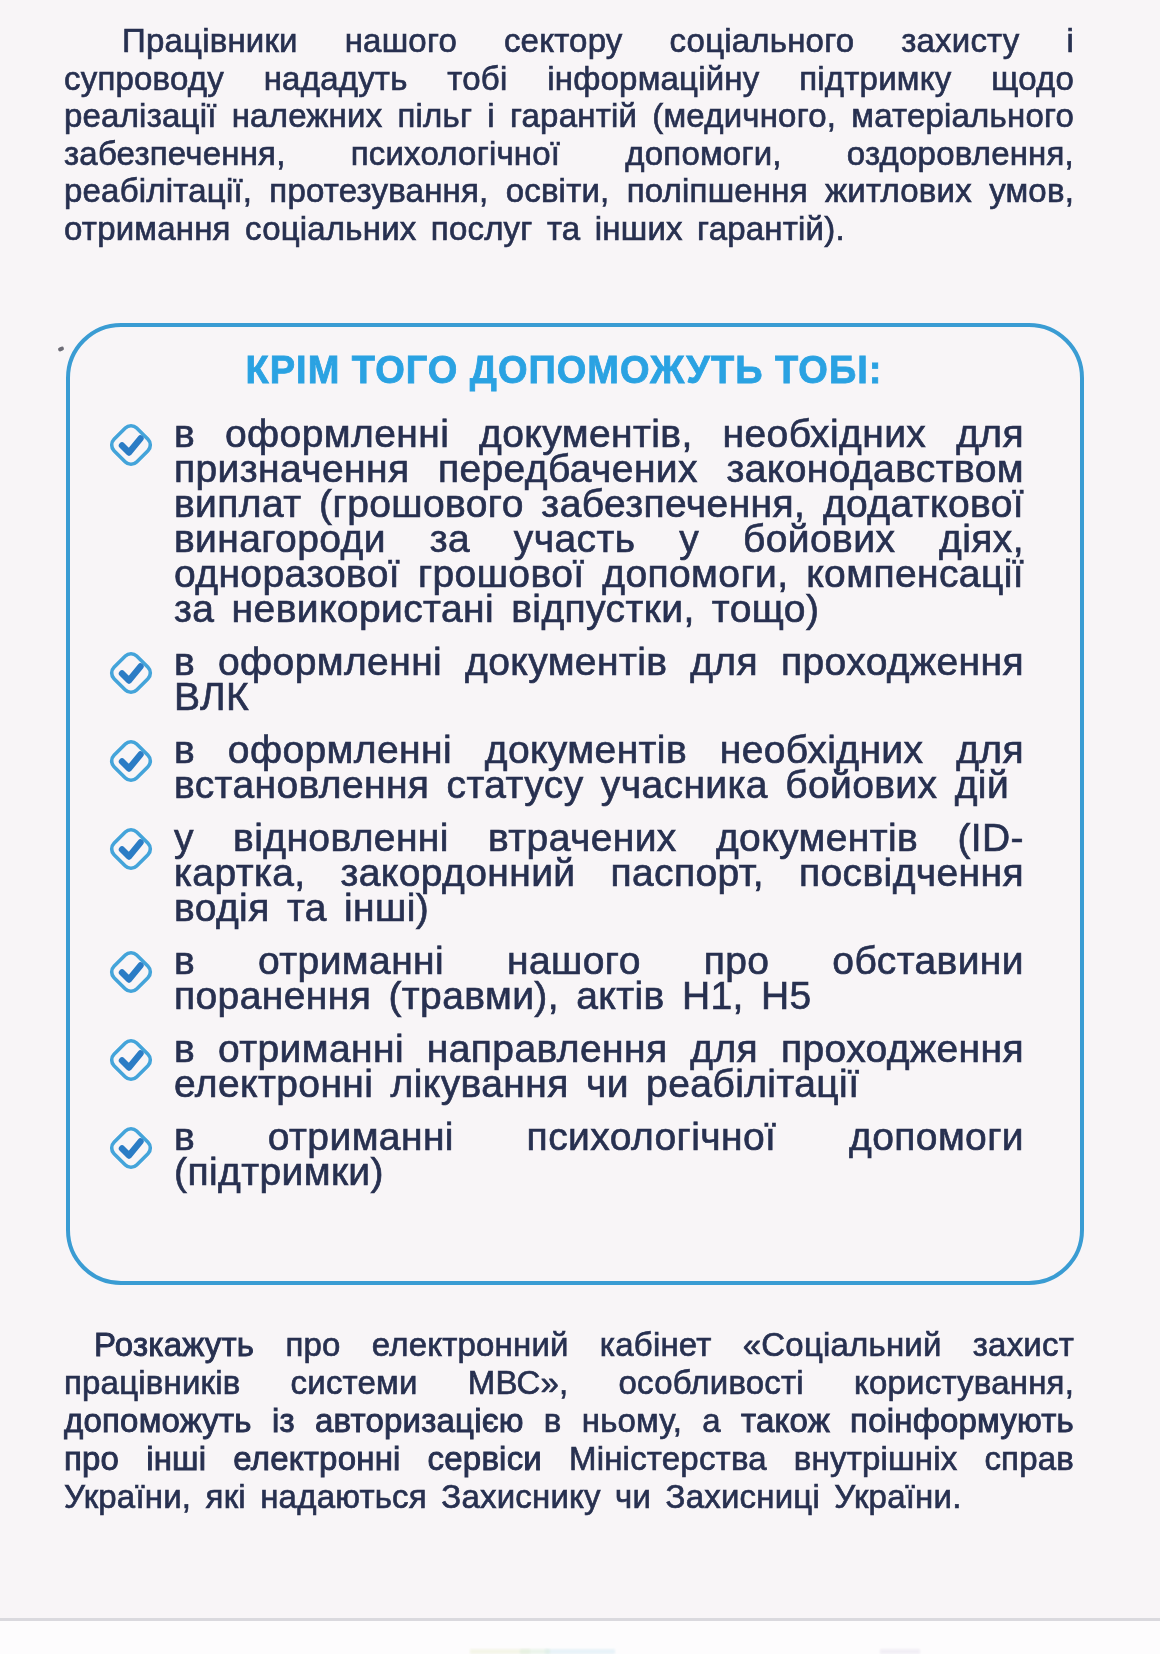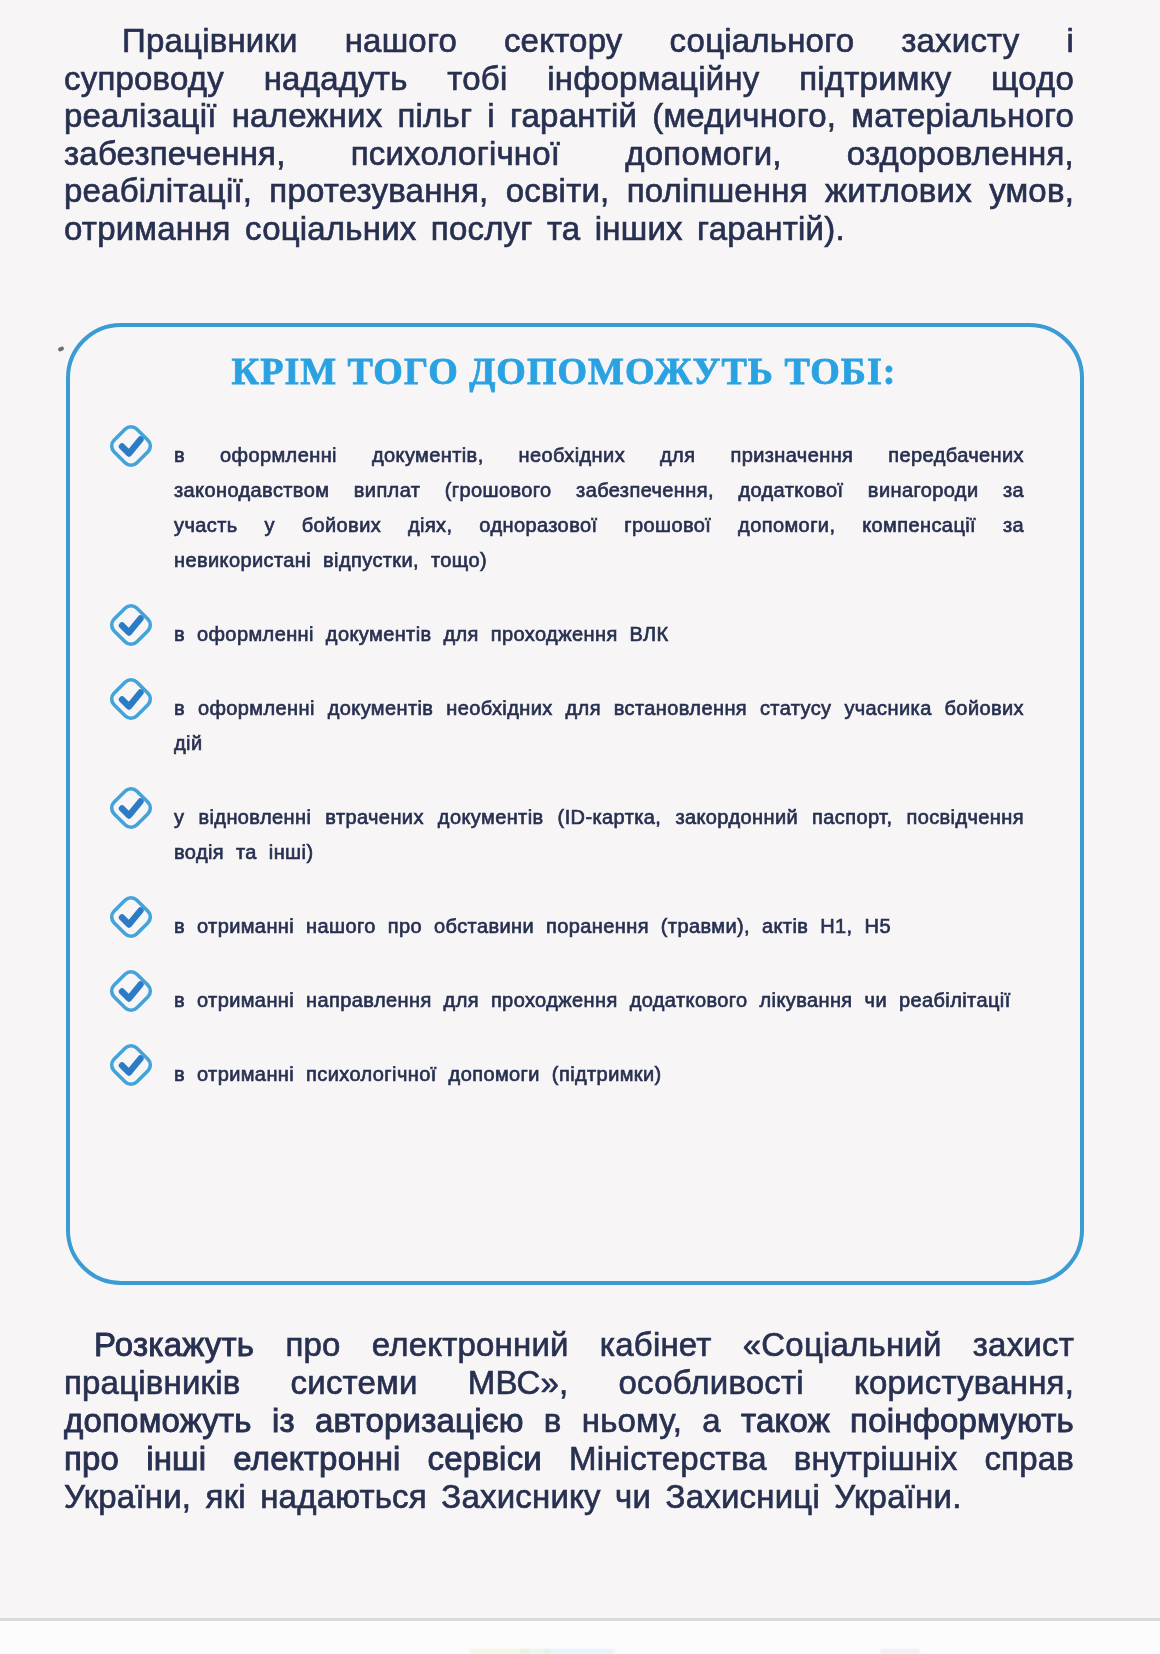--- a/index.html
+++ b/index.html
@@ -47,21 +47,20 @@
     overflow:hidden;
   }
   .help-title{
     text-align:center;
     font-size:38px;
     font-weight:700;
     letter-spacing:1px;
     color:var(--heading-blue);
     -webkit-text-stroke:0.8px var(--heading-blue);
     margin:6px 0 24px 0;
-    font-family:Liberation Serif, serif;
   }
   .help-list{
     list-style:none;
     display:flex;
     flex-direction:column;
     gap:18px;
   }
   .help-item{
     display:flex;
     align-items:flex-start;
@@ -79,26 +78,25 @@
     stroke-width:3.6;
   }
   .check-icon .tick{
     fill:none;
     stroke:var(--check-mark-blue);
     stroke-width:6.4;
     stroke-linecap:round;
     stroke-linejoin:round;
   }
   .item-text{
-    font-size:20px;
+    font-size:39px;
     line-height:35px;
     text-align:justify;
     word-spacing:6px;
     letter-spacing:0.4px;
-    margin-top:21px;
   }
   
   .outro{
     position:absolute;
     top:1326px; left:64px;
     width:1010px;
     font-size:33px;
     line-height:38px;
     text-align:justify;
     text-indent:30px;
@@ -206,21 +204,21 @@
         <span class="item-text ink">в отриманні нашого про обставини поранення (травми), актів Н1, Н5</span>
       </li>
 
       <li class="help-item">
         <span class="check-icon">
           <svg viewBox="0 0 54 54" width="54" height="54" aria-hidden="true">
             <rect class="diamond" x="11" y="11" width="32" height="32" rx="8" transform="rotate(45 27 27)"></rect>
             <path class="tick" d="M18 27.5 l7 7 L36.5 20.5"></path>
           </svg>
         </span>
-        <span class="item-text ink">в отриманні направлення для проходження додаткового лікування чи реабілітації</span>
+        <span class="item-text ink">в отриманні направлення для проходження електронні лікування чи реабілітації</span>
       </li>
 
       <li class="help-item">
         <span class="check-icon">
           <svg viewBox="0 0 54 54" width="54" height="54" aria-hidden="true">
             <rect class="diamond" x="11" y="11" width="32" height="32" rx="8" transform="rotate(45 27 27)"></rect>
             <path class="tick" d="M18 27.5 l7 7 L36.5 20.5"></path>
           </svg>
         </span>
         <span class="item-text ink">в отриманні психологічної допомоги (підтримки)</span>

